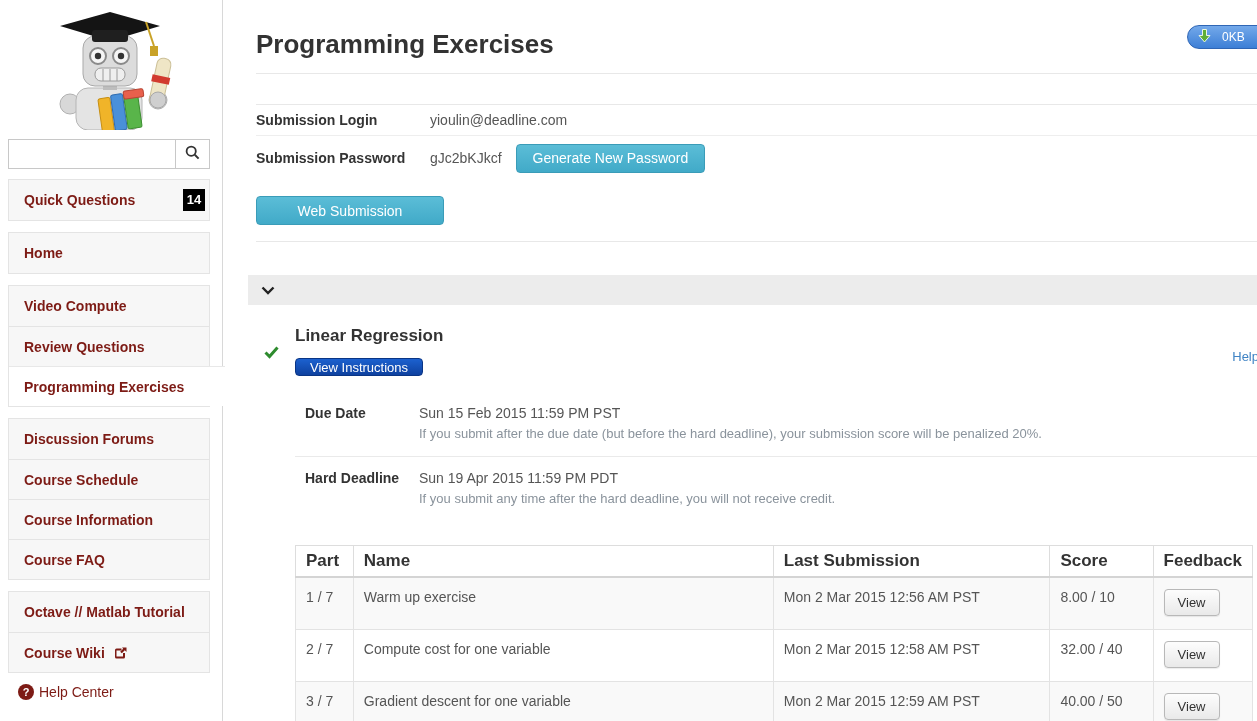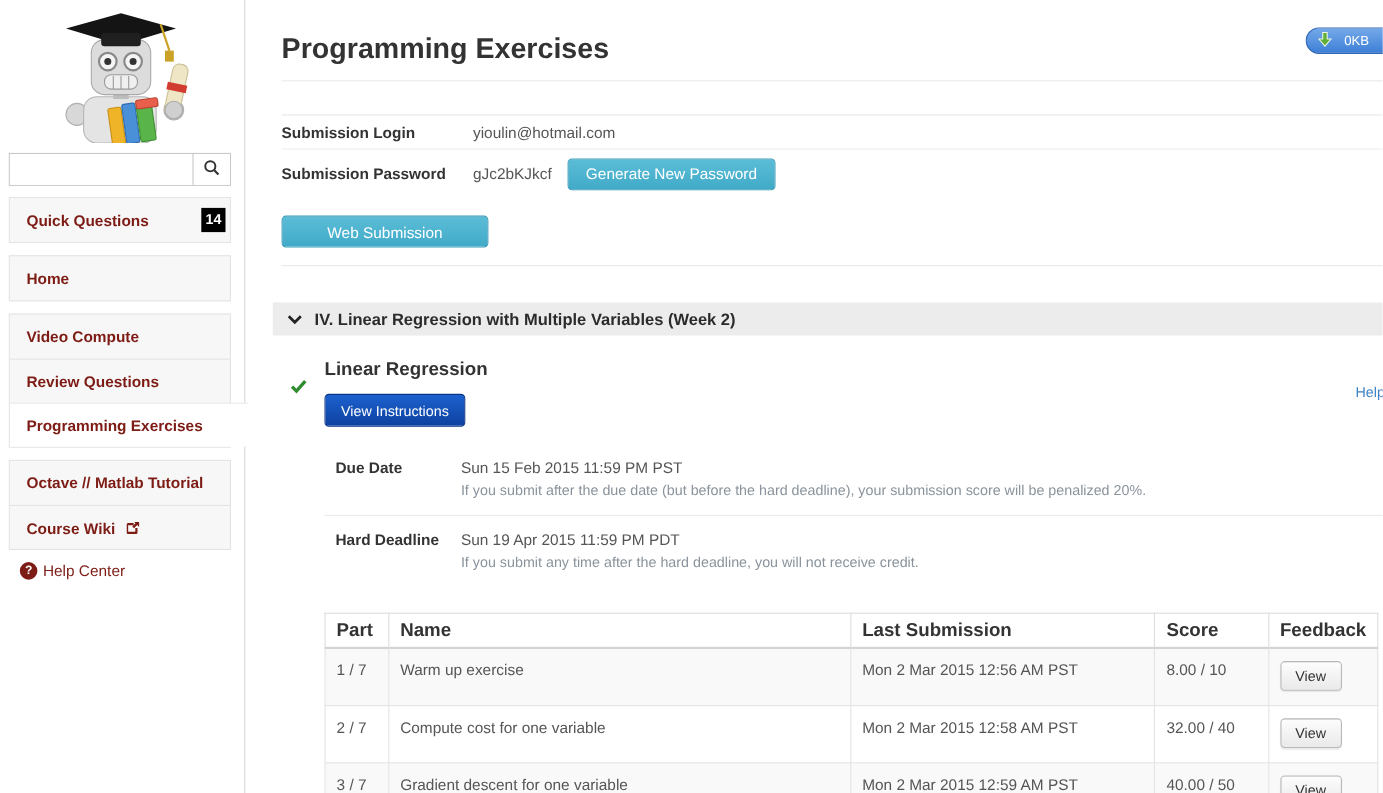--- a/index.html
+++ b/index.html
@@ -87,21 +87,21 @@
   .section-title { font-size:15px; font-weight:bold; color:#2b2b2b; }
 
   .section-content { position:relative; padding-left:39px; }
   .check-icon { position:absolute; left:8px; top:19px; }
   .help-link {
     position:absolute; right:-2px; top:23px; color:#3f83c4; font-size:13px;
     text-decoration:none; cursor:pointer;
   }
   h2.exercise { margin:21px 0 0; font-size:17px; font-weight:bold; color:#333; }
   .btn-blue {
-    margin-top:12px; height:30px; padding:0 14px; border-radius:4px;
+    margin-top:12px; height:18px; padding:0 14px; border-radius:4px;
     background:linear-gradient(#1c61cf,#0e419f); border:1px solid #0a3585;
     color:#fff; font-size:13px; cursor:pointer; font-family:"Liberation Sans", sans-serif;
   }
 
   .due-rows { margin-top:20px; }
   .due-row { display:flex; padding:8px 0 14px 10px; }
   .due-row + .due-row { border-top:1px solid #eaeaea; padding-top:12px; }
   .due-label { flex:0 0 114px; font-size:14px; font-weight:bold; color:#333; padding-top:1px; }
   .due-value { font-size:14px; color:#555; line-height:18px; }
   .due-note { font-size:13px; color:#8a939c; margin-top:3px; line-height:17px; }
@@ -216,20 +216,34 @@
         <span>Video Compute</span>
       </div>
       <div class="side-item">
         <span>Review Questions</span>
       </div>
       <div class="side-item active">
         <span>Programming Exercises</span>
       </div>
     </div>
 
+    <div class="side-block">
+      <div class="side-item">
+        <span>Discussion Forums</span>
+      </div>
+      <div class="side-item">
+        <span>Course Schedule</span>
+      </div>
+      <div class="side-item">
+        <span>Course Information</span>
+      </div>
+      <div class="side-item">
+        <span>Course FAQ</span>
+      </div>
+    </div>
 
     <div class="side-block">
       <div class="side-item">
         <span>Octave // Matlab Tutorial</span>
       </div>
       <div class="side-item">
         <span>Course Wiki</span>
         <span class="ext-icon">
           <svg width="12" height="12" viewBox="0 0 12 12">
             <path d="M1.5 3.5 h5 v-2 h-5 a1.5 1.5 0 0 0 -1.5 1.5 v7 a1.5 1.5 0 0 0 1.5 1.5 h7 a1.5 1.5 0 0 0 1.5 -1.5 v-4 h-2 v3.5 h-6.5 z" fill="#7d1b15"></path>
@@ -246,39 +260,38 @@
   </aside>
 
   <main>
 
     <h1>Programming Exercises</h1>
     <hr class="rule rule-1">
     <hr class="rule rule-2">
 
     <div class="login-row first">
       <span class="login-label">Submission Login</span>
-      <span class="login-value">yioulin@hotmail.com</span>
+      <span class="login-value">yioulin@deadline.com</span>
     </div>
     <div class="login-row second">
       <span class="login-label">Submission Password</span>
       <span class="login-value">gJc2bKJkcf</span>
       <button class="btn-teal btn-generate">Generate New Password</button>
     </div>
 
     <button class="btn-teal btn-web">Web Submission</button>
 
     <hr class="rule rule-3">
 
     <div class="section-bar">
       <span class="chev">
         <svg width="14" height="9" viewBox="0 0 14 9">
           <polyline points="1.5,1.5 7,7 12.5,1.5" fill="none" stroke="#222" stroke-width="2.4"></polyline>
         </svg>
       </span>
-      <span class="section-title">IV. Linear Regression with Multiple Variables (Week 2)</span>
     </div>
 
     <div class="section-content">
       <span class="check-icon">
         <svg width="15" height="13" viewBox="0 0 15 13">
           <polyline points="1.5,6.5 5.5,10.5 13.5,1.5" fill="none" stroke="#2e8b2e" stroke-width="3"></polyline>
         </svg>
       </span>
       <a class="help-link">Help</a>
 

